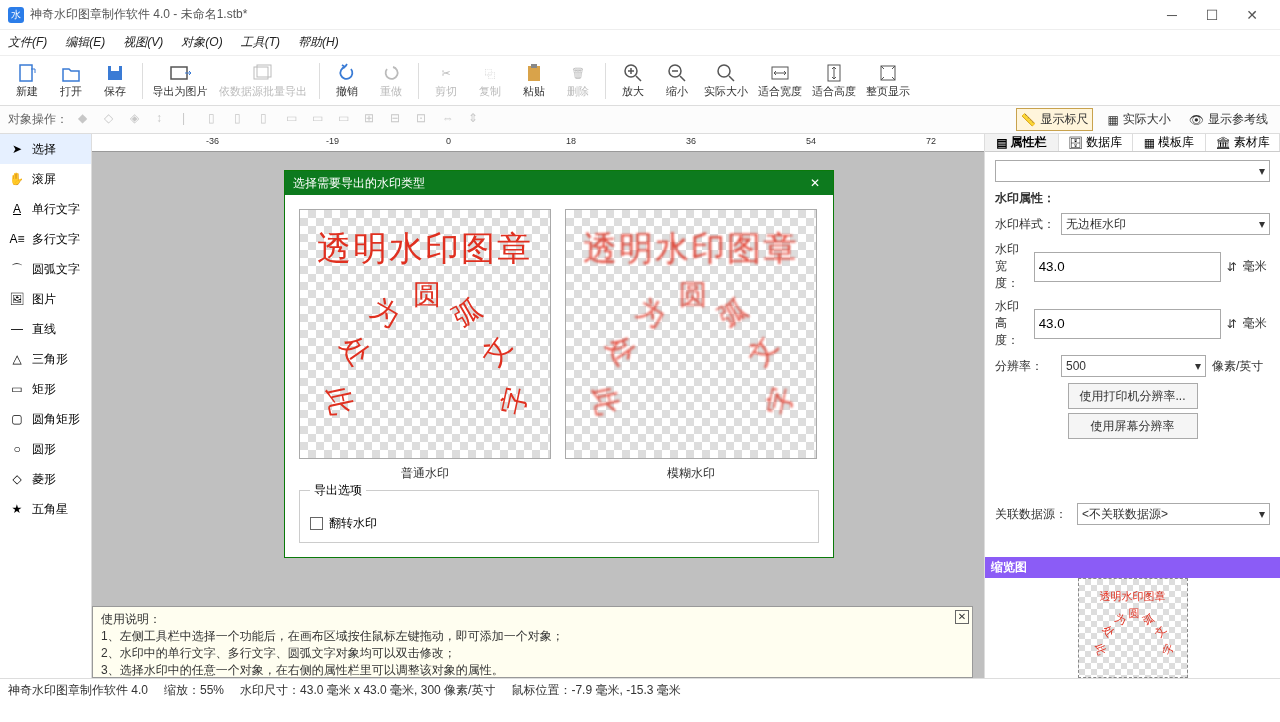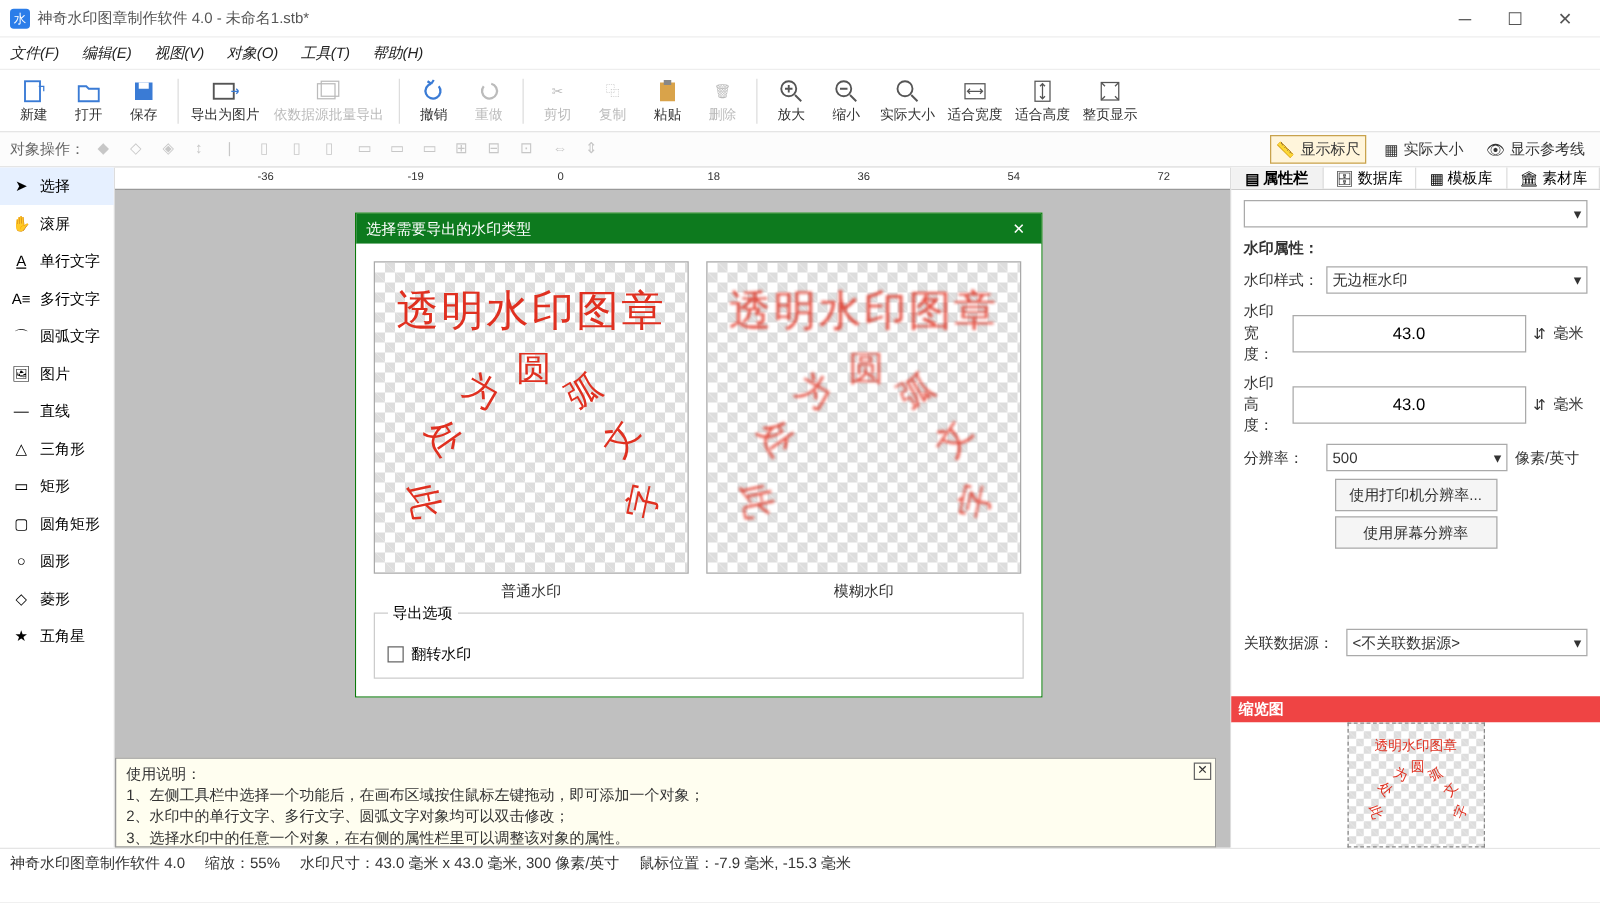--- a/index.html
+++ b/index.html
@@ -31,26 +31,26 @@
 .help-panel { position: absolute; left: 0; right: 11px; bottom: 0; height: 72px; background: #fffef0; border: 1px solid #999; font-size: 12px; color: #333; padding: 4px 8px; }
 .help-panel .hp-close { position: absolute; right: 3px; top: 3px; width: 14px; height: 14px; border: 1px solid #666; font-size: 10px; text-align: center; line-height: 12px; }
 .right-panel { width: 296px; background: #fff; border-left: 1px solid #ddd; display: flex; flex-direction: column; }
 .rp-tabs { height: 28px; display: flex; border-bottom: 1px solid #ccc; font-size: 12px; }
 .rp-tab { flex: 1; display: flex; align-items: center; justify-content: center; gap: 3px; border-right: 1px solid #ddd; }
 .rp-tab.active { background: #f2f2f2; font-weight: bold; }
 .rp-body { padding: 8px 10px; font-size: 12px; color: #333; }
 .rp-select { width: 100%; height: 22px; border: 1px solid #aaa; background: #fff; margin-bottom: 8px; }
 .rp-row { display: flex; align-items: center; margin-bottom: 6px; gap: 6px; }
 .rp-lbl { width: 60px; }
-.rp-input { flex: 1; height: 30px; border: 1px solid #aaa; padding: 0 4px; text-align: center; }
+.rp-input { flex: 1; height: 30px; border: 1px solid #aaa; padding: 0 4px; text-align: left; }
 .rp-combo { flex: 1; height: 22px; border: 1px solid #aaa; padding: 0 4px; background: #fff; display: flex; align-items: center; justify-content: space-between; }
 .rp-unit { width: 50px; }
 .rp-btn { height: 26px; border: 1px solid #aaa; background: #f5f5f5; display: flex; align-items: center; justify-content: center; margin: 4px auto; width: 130px; }
 .rp-section { font-weight: bold; margin-bottom: 6px; }
-.thumb-hdr { height: 22px; background: #ef4444; color: #fff; font-size: 12px; padding: 2px 6px; font-weight: bold; }
+.thumb-hdr { height: 22px; background: #8b5cf6; color: #fff; font-size: 12px; padding: 2px 6px; font-weight: bold; }
 .thumb-area { flex: 1; display: flex; align-items: center; justify-content: center; background: #fff; }
 .thumb-box { width: 110px; height: 100px; border: 1px dashed #888; position: relative; background-image: linear-gradient(45deg,#ddd 25%,transparent 25%,transparent 75%,#ddd 75%),linear-gradient(45deg,#ddd 25%,transparent 25%,transparent 75%,#ddd 75%); background-size: 12px 12px; background-position: 0 0, 6px 6px; }
 .statusbar { height: 24px; background: #fff; border-top: 1px solid #ddd; display: flex; align-items: center; font-size: 12px; color: #333; padding: 0 8px; gap: 16px; }
 
 .modal { position: absolute; left: 284px; top: 170px; width: 550px; background: #fff; border: 1px solid #0a7a0a; z-index: 100; }
 .modal-title { height: 24px; background: #0d7a1e; color: #fff; font-size: 12px; display: flex; align-items: center; padding: 0 8px; }
 .modal-title .spacer { flex: 1; }
 .modal-close { width: 20px; text-align: center; }
 .modal-body { padding: 14px; background: #fff; }
 .preview-row { display: flex; gap: 14px; }

